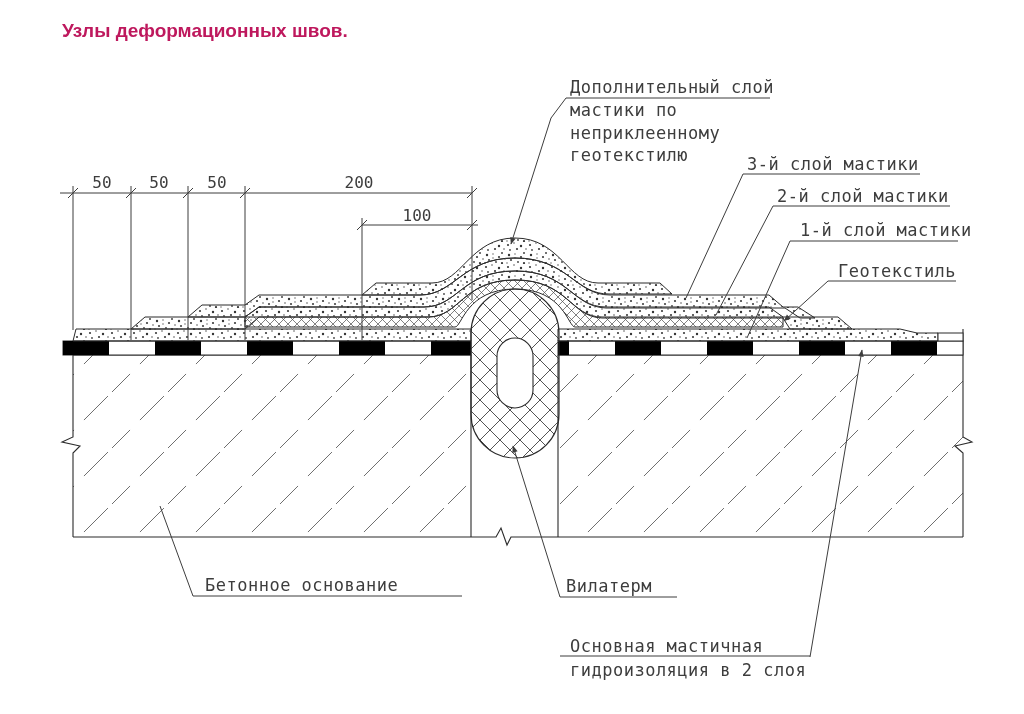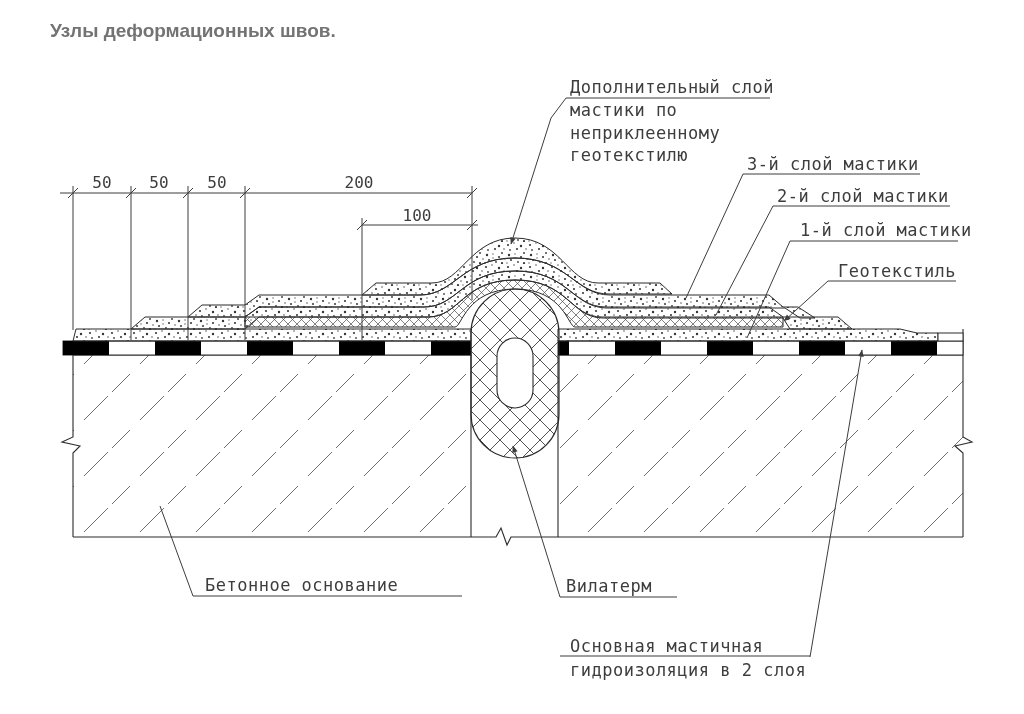--- a/index.html
+++ b/index.html
@@ -1,18 +1,18 @@
 <!DOCTYPE html>
 <html><head>
 <meta charset="utf-8">
 <style>
   html,body{margin:0;padding:0;background:#ffffff;}
   #stage{position:relative;width:1024px;height:714px;background:#ffffff;overflow:hidden;
          font-family:"Liberation Sans",sans-serif;}
-  #title{position:absolute;left:50px;top:20px;font-size:19px;font-weight:bold;color:#737373;}
+  #title{position:absolute;left:62px;top:20px;font-size:19px;font-weight:bold;color:#be185d;}
   svg{position:absolute;left:0;top:0;}
   .cad-text{font-family:"DejaVu Sans Mono",monospace;font-size:17px;fill:#3d3d3d;letter-spacing:0.5px;}
   .dim-text{font-family:"DejaVu Sans Mono",monospace;font-size:16px;fill:#3d3d3d;text-anchor:middle;}
   .thin{stroke:#3d3d3d;stroke-width:1;fill:none;}
   .edge{stroke:#2b2b2b;stroke-width:1.1;fill:none;}
 </style>
 </head>
 <body>
 
 <div id="stage">

